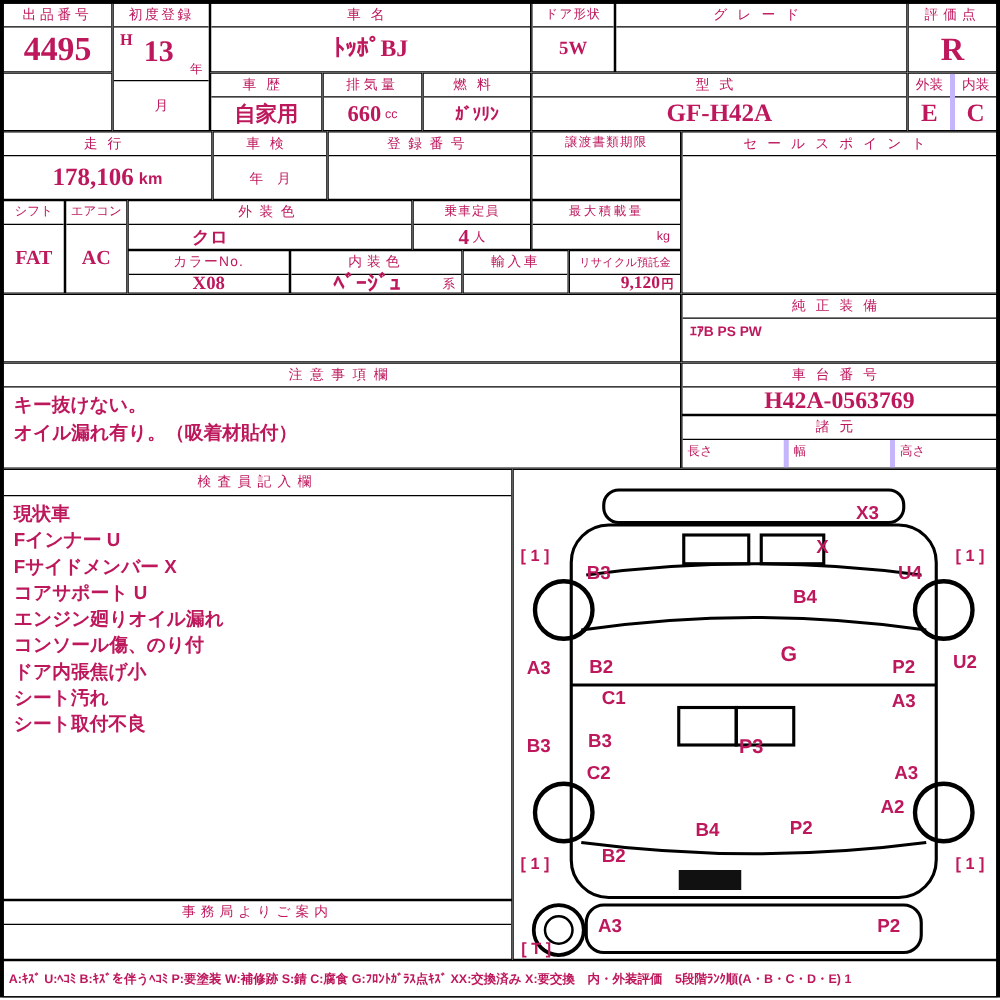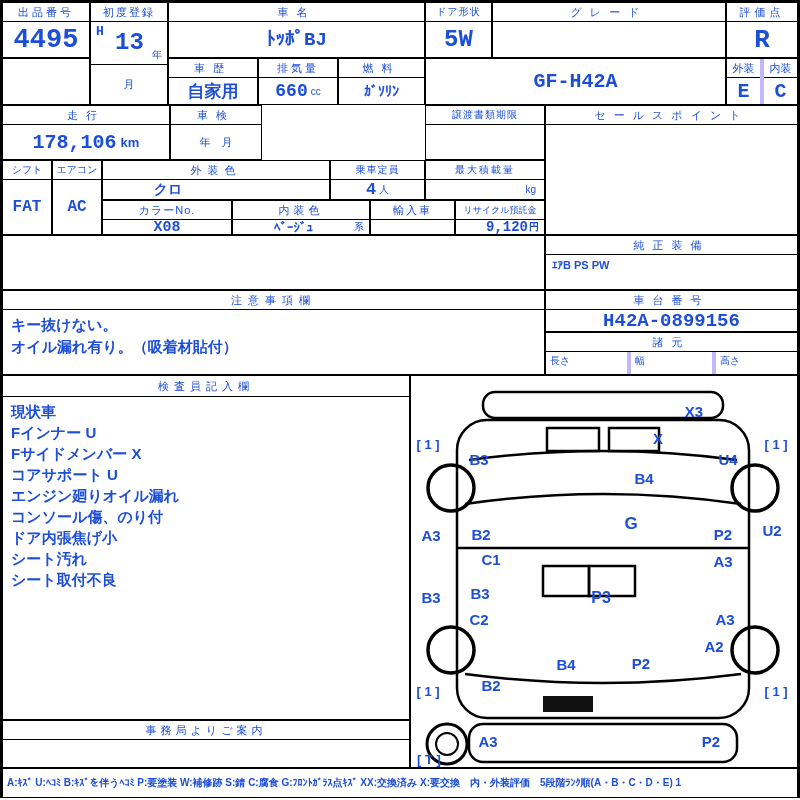--- a/index.html
+++ b/index.html
@@ -1,26 +1,26 @@
 <!DOCTYPE html>
 <html><head>
 <meta charset="utf-8">
 <style>
   html,body{margin:0;padding:0;background:#fff;}
-  #sheet{position:relative;width:800px;height:798px;background:#fff;color:#1d4ed8;
+  #sheet{position:relative;width:800px;height:798px;background:#fff;color:#be185d;
          font-family:"Liberation Sans",sans-serif;}
   .frame{position:absolute;left:0;top:0;width:800px;height:800px;border:3px solid #000;
          box-sizing:border-box;pointer-events:none;z-index:50;}
   .cell{position:absolute;box-sizing:border-box;border:1px solid #000;background:#fff;
         display:flex;flex-direction:column;overflow:hidden;}
   .hdr{flex:0 0 18px;line-height:18px;font-size:11px;text-align:center;
        border-bottom:1px solid #000;white-space:nowrap;overflow:hidden;}
   .body{flex:1 1 auto;position:relative;min-height:0;}
   .val{display:flex;align-items:center;justify-content:center;font-weight:bold;}
-  .mono{font-family:Liberation Mono, monospace;}
+  .mono{font-family:Liberation Serif, serif;}
   .unit{font-size:10px;font-weight:normal;margin-left:3px;}
   .pre{white-space:pre-line;}
   .ls0{letter-spacing:0}.ls1{letter-spacing:1px}.ls2{letter-spacing:2px}.ls3{letter-spacing:3px}
   .ls4{letter-spacing:4px}.ls5{letter-spacing:5px}.ls6{letter-spacing:6px}.ls8{letter-spacing:8px}
   .dmg{position:absolute;transform:translate(-50%,-50%);font-weight:bold;font-size:15px;
        white-space:nowrap;z-index:5;text-align:center;}
   .dmg.sm{font-size:13px;}
   .subcol{flex:1;display:flex;flex-direction:column;min-width:0;}
   .bl{border-left:4px solid #c4b5fd;}
 </style>
@@ -48,21 +48,21 @@
     </div>
   </div>
 
   <div class="cell" style="left:168px;top:2px;width:257px;height:56px">
     <div class="hdr ls8">車名</div>
     <div class="body val mono" style="font-size:19px">ﾄｯﾎﾟBJ</div>
   </div>
 
   <div class="cell" style="left:425px;top:2px;width:67px;height:56px">
     <div class="hdr ls1" style="font-size:10px">ドア形状</div>
-    <div class="body val mono" style="font-size:24px">5W</div>
+    <div class="body val mono" style="font-size:15px">5W</div>
   </div>
 
   <div class="cell" style="left:492px;top:2px;width:234px;height:56px">
     <div class="hdr ls8">グレード</div>
     <div class="body val"></div>
   </div>
 
   <div class="cell" style="left:726px;top:2px;width:72px;height:56px">
     <div class="hdr ls4">評価点</div>
     <div class="body val mono" style="font-size:26px">R</div>
@@ -80,20 +80,21 @@
       <span class="unit">cc</span>
     </div>
   </div>
 
   <div class="cell" style="left:338px;top:58px;width:87px;height:47px">
     <div class="hdr ls8">燃料</div>
     <div class="body val" style="font-size:14px">ｶﾞｿﾘﾝ</div>
   </div>
 
   <div class="cell" style="left:425px;top:58px;width:301px;height:47px">
+    <div class="hdr ls8">型式</div>
     <div class="body val mono" style="font-size:20px">GF-H42A</div>
   </div>
 
   <div class="cell" style="left:726px;top:58px;width:72px;height:47px;flex-direction:row">
     <div class="subcol">
       <div class="hdr ls0">外装</div>
       <div class="body val mono" style="font-size:20px">E</div>
     </div>
     <div class="subcol bl">
       <div class="hdr ls0">内装</div>
@@ -107,20 +108,24 @@
       <span class="mono" style="font-size:20px">178,106</span>
       <span style="font-size:13px;font-weight:bold;margin-left:4px">km</span>
     </div>
   </div>
 
   <div class="cell" style="left:170px;top:105px;width:92px;height:55px">
     <div class="hdr ls8">車検</div>
     <div class="body val" style="font-size:11px;font-weight:normal">年　月</div>
   </div>
 
+  <div class="cell" style="left:262px;top:105px;width:163px;height:55px">
+    <div class="hdr ls6">登録番号</div>
+    <div class="body val"></div>
+  </div>
 
   <div class="cell" style="left:425px;top:105px;width:120px;height:55px">
     <div class="hdr ls1" style="font-size:10px">譲渡書類期限</div>
   </div>
 
   <div class="cell" style="left:545px;top:105px;width:253px;height:130px">
     <div class="hdr ls8">セールスポイント</div>
     <div class="body"></div>
   </div>
 
@@ -155,21 +160,21 @@
   </div>
 
   <div class="cell" style="left:102px;top:200px;width:130px;height:35px">
     <div class="hdr ls1">カラーNo.</div>
     <div class="body val mono" style="font-size:15px">X08</div>
   </div>
 
   <div class="cell" style="left:232px;top:200px;width:138px;height:35px">
     <div class="hdr ls4">内装色</div>
     <div class="body" style="display:flex;align-items:center">
-      <span class="val" style="flex:1;font-size:13px">ﾍﾞｰｼﾞｭ</span>
+      <span class="val" style="flex:1;font-size:18px">ﾍﾞｰｼﾞｭ</span>
       <span style="font-size:10px;margin-right:5px">系</span>
     </div>
   </div>
 
   <div class="cell" style="left:370px;top:200px;width:85px;height:35px">
     <div class="hdr ls2">輸入車</div>
     <div class="body"></div>
   </div>
 
   <div class="cell" style="left:455px;top:200px;width:90px;height:35px">
@@ -190,21 +195,21 @@
   </div>
 
   <div class="cell" style="left:2px;top:290px;width:543px;height:85px">
     <div class="hdr ls6">注意事項欄</div>
     <div class="body pre" style="padding:4px 8px;font-size:15px;font-weight:bold;line-height:22px">キー抜けない。
 オイル漏れ有り。（吸着材貼付）</div>
   </div>
 
   <div class="cell" style="left:545px;top:290px;width:253px;height:42px">
     <div class="hdr ls8">車台番号</div>
-    <div class="body val mono" style="font-size:19px">H42A-0899156</div>
+    <div class="body val mono" style="font-size:19px">H42A-0563769</div>
   </div>
 
   <div class="cell" style="left:545px;top:332px;width:253px;height:43px">
     <div class="hdr ls8">諸元</div>
     <div class="body" style="display:flex">
       <div style="flex:1;font-size:10px;padding:2px 4px">長さ</div>
       <div class="bl" style="flex:1;font-size:10px;padding:2px 4px">幅</div>
       <div class="bl" style="flex:1;font-size:10px;padding:2px 4px">高さ</div>
     </div>
   </div>

